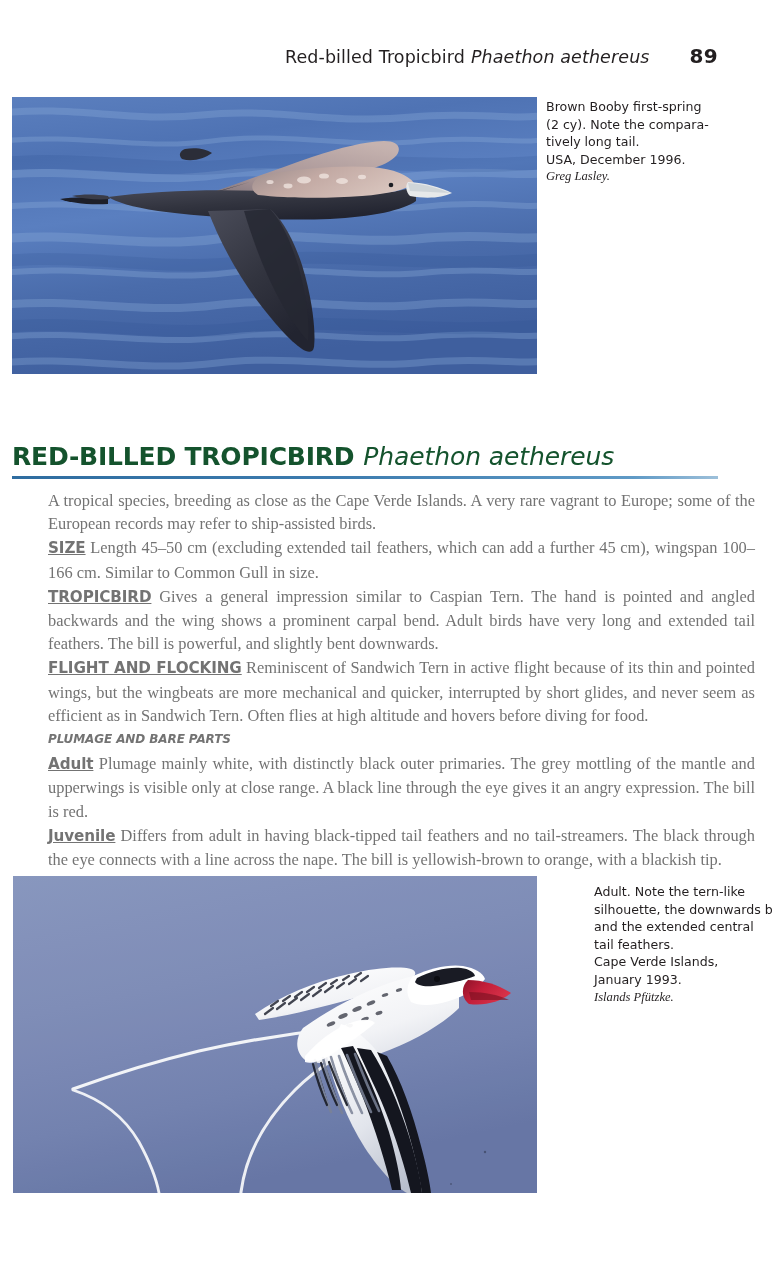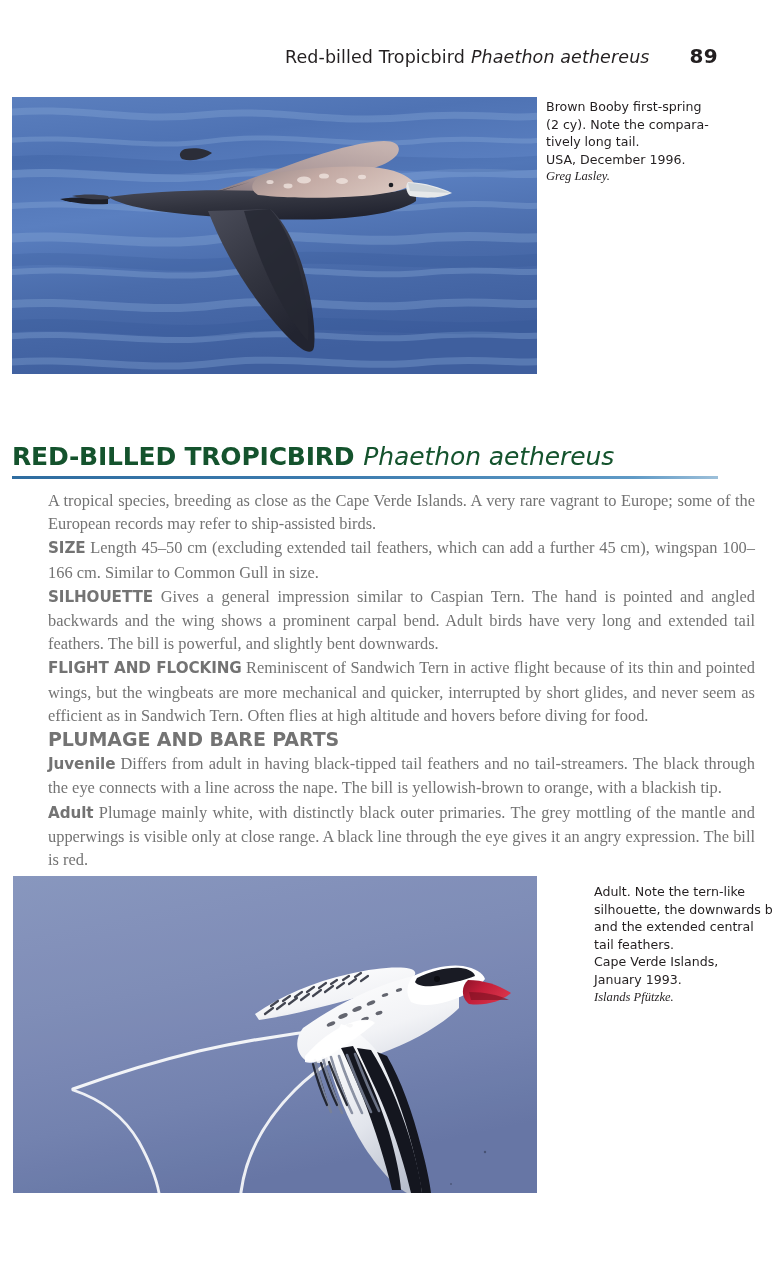--- a/index.html
+++ b/index.html
@@ -131,27 +131,29 @@
     margin: 0 0 1px 0;
     text-align: justify;
     text-justify: inter-word;
   }
   .body-text p:last-child { margin-bottom: 0; }
   .lead-cap {
     font-family: "DejaVu Sans", sans-serif;
     font-weight: bold;
     font-size: 15.2px;
     letter-spacing: -0.1px;
+    text-decoration: underline;
   }
   .subhead {
     font-family: "DejaVu Sans", sans-serif;
     font-weight: bold;
-    font-size: 19px;
+    font-size: 12px;
     letter-spacing: -0.1px;
     margin: 2px 0 0 0;
+    font-style: italic;
   }
   .tight { margin-bottom: 0; }
 </style>
 </head>
 <body>
 
 <div class="running-head">
   <span class="rh-species">Red-billed Tropicbird</span>
   <span class="rh-latin">Phaethon aethereus</span>
   <span class="rh-pageno">89</span>
@@ -248,35 +250,35 @@
 
   <p>
     <span>A tropical species, breeding as close as the Cape Verde Islands. A very rare vagrant to Europe; some of the European records may refer to ship-assisted birds.</span>
   </p>
 
   <p>
     <span class="lead-cap">SIZE</span><span> Length 45–50 cm (excluding extended tail feathers, which can add a further 45 cm), wingspan 100–166 cm. Similar to Common Gull in size.</span>
   </p>
 
   <p>
-    <span class="lead-cap">SILHOUETTE</span><span> Gives a general impression similar to Caspian Tern. The hand is pointed and angled backwards and the wing shows a prominent carpal bend. Adult birds have very long and extended tail feathers. The bill is powerful, and slightly bent downwards.</span>
+    <span class="lead-cap">TROPICBIRD</span><span> Gives a general impression similar to Caspian Tern. The hand is pointed and angled backwards and the wing shows a prominent carpal bend. Adult birds have very long and extended tail feathers. The bill is powerful, and slightly bent downwards.</span>
   </p>
 
   <p>
     <span class="lead-cap">FLIGHT AND FLOCKING</span><span> Reminiscent of Sandwich Tern in active flight because of its thin and pointed wings, but the wingbeats are more mechanical and quicker, interrupted by short glides, and never seem as efficient as in Sandwich Tern. Often flies at high altitude and hovers before diving for food.</span>
   </p>
 
   <p class="subhead tight">PLUMAGE AND BARE PARTS</p>
 
   <p>
+    <span class="lead-cap">Adult</span><span> Plumage mainly white, with distinctly black outer primaries. The grey mottling of the mantle and upperwings is visible only at close range. A black line through the eye gives it an angry expression. The bill is red.</span>
+  </p>
+
+  <p>
     <span class="lead-cap">Juvenile</span><span> Differs from adult in having black-tipped tail feathers and no tail-streamers. The black through the eye connects with a line across the nape. The bill is yellowish-brown to orange, with a blackish tip.</span>
-  </p>
-
-  <p>
-    <span class="lead-cap">Adult</span><span> Plumage mainly white, with distinctly black outer primaries. The grey mottling of the mantle and upperwings is visible only at close range. A black line through the eye gives it an angry expression. The bill is red.</span>
   </p>
 
 </div>
 
 <div class="photo" id="photo-tropicbird">
   <svg width="524" height="317" viewBox="0 0 524 317" xmlns="http://www.w3.org/2000/svg" role="img">
     <defs>
       <linearGradient id="skyGrad" x1="0" y1="0" x2="0.35" y2="1">
         <stop offset="0%" stop-color="#8292bb"></stop>
         <stop offset="40%" stop-color="#7987b4"></stop>

